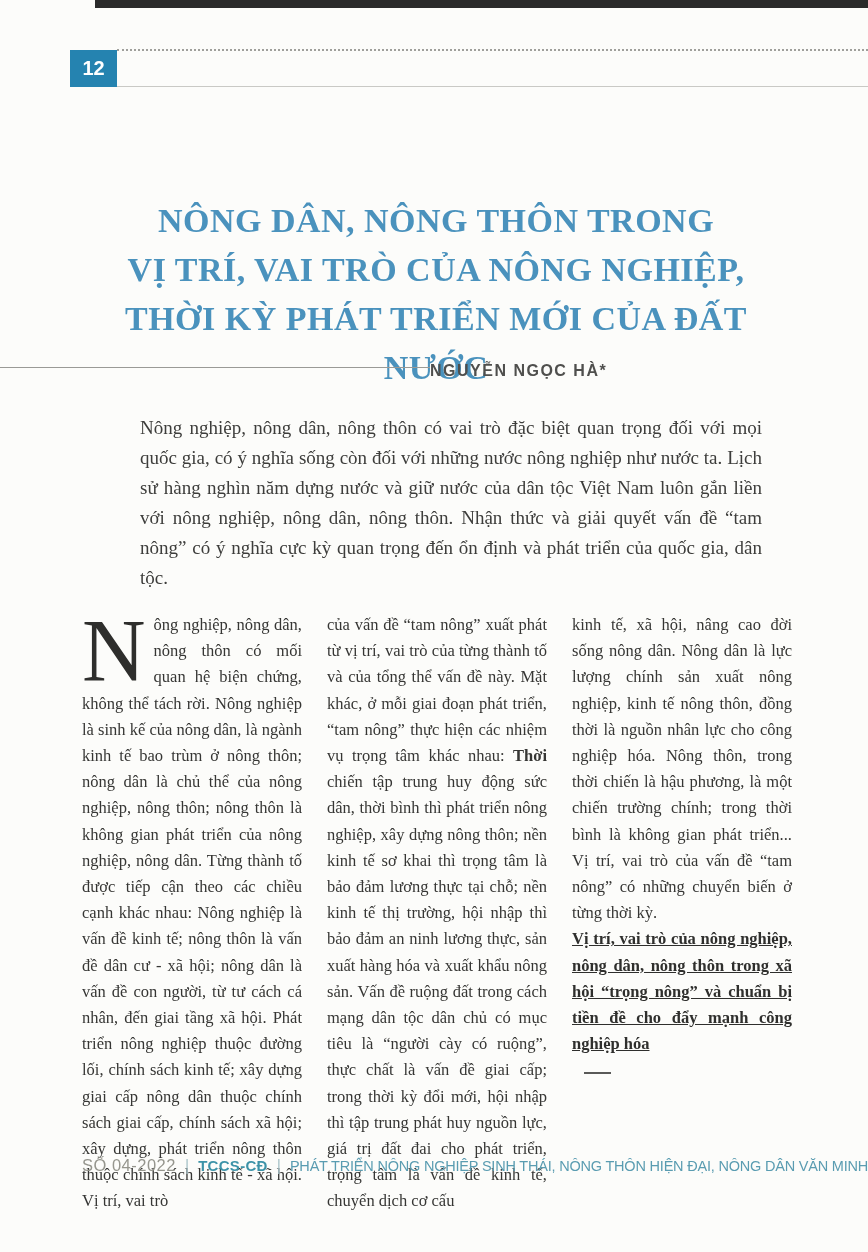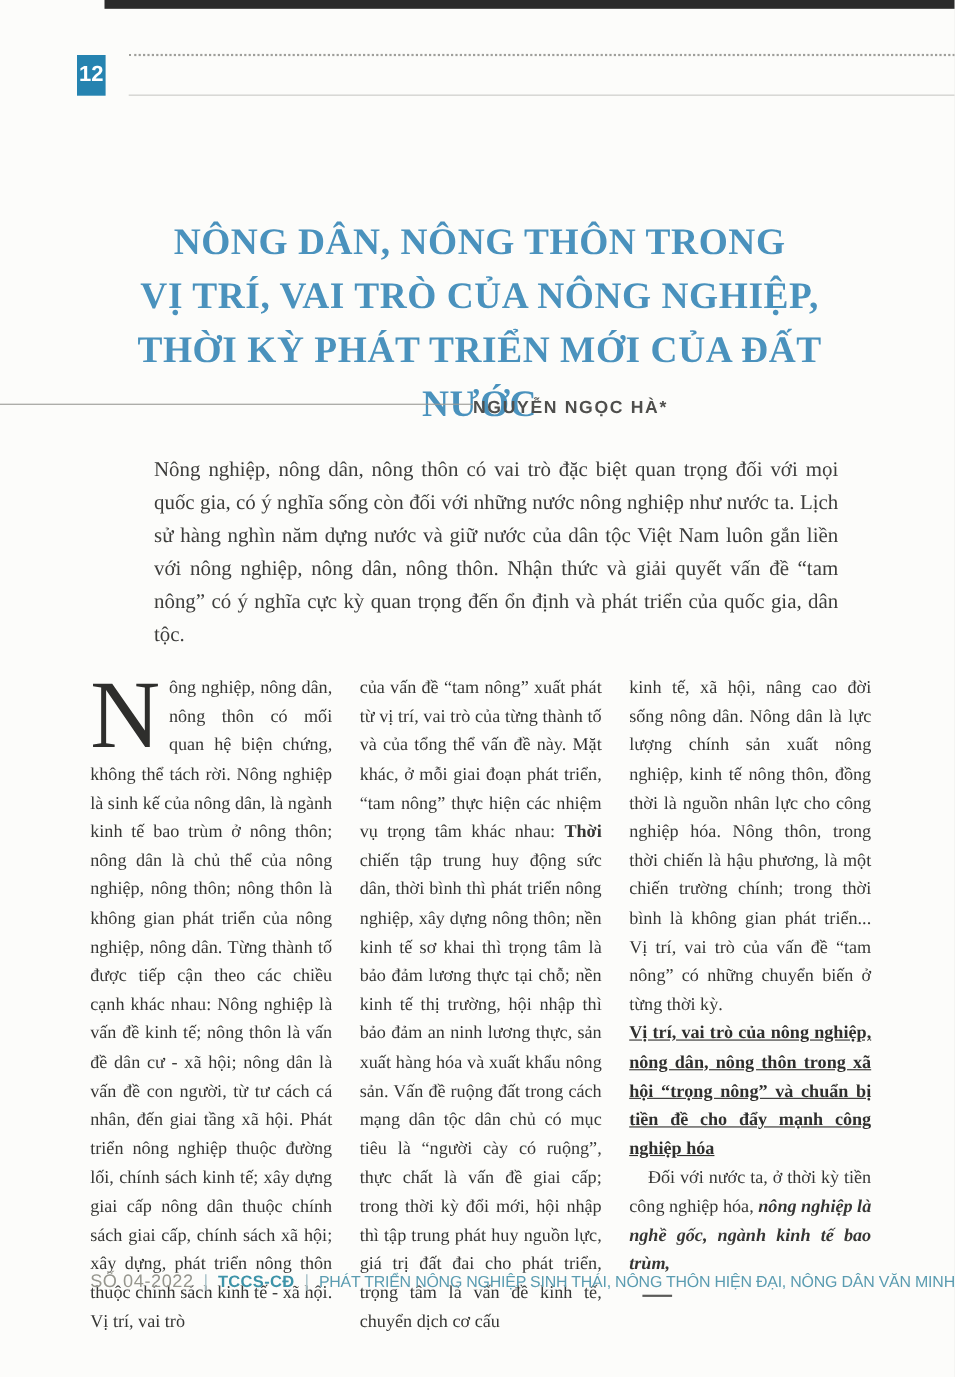--- a/index.html
+++ b/index.html
@@ -29,21 +29,21 @@
     border-top: 2px dotted #9f9f9b;
   }
   .header-rule-bottom {
     position: absolute;
     top: 86px; left: 117px; right: 0;
     border-top: 1px solid #c9c9c5;
   }
   .pagenum-badge {
     position: absolute;
     top: 50px; left: 70px;
-    width: 26px; height: 37px;
+    width: 47px; height: 37px;
     background: #2583b0;
     color: #ffffff;
     font-family: "Liberation Sans", "DejaVu Sans", sans-serif;
     font-weight: 700;
     font-size: 20px;
     display: flex; align-items: center; justify-content: center;
   }
   .section-title {
     position: absolute;
     top: 55px; left: 131px;
@@ -206,21 +206,20 @@
       <p><span class="drop-cap">N</span><span>ông nghiệp, nông dân, nông thôn có mối quan hệ biện chứng, không thể tách rời. Nông nghiệp là sinh kế của nông dân, là ngành kinh tế bao trùm ở nông thôn; nông dân là chủ thể của nông nghiệp, nông thôn; nông thôn là không gian phát triển của nông nghiệp, nông dân. Từng thành tố được tiếp cận theo các chiều cạnh khác nhau: Nông nghiệp là vấn đề kinh tế; nông thôn là vấn đề dân cư - xã hội; nông dân là vấn đề con người, từ tư cách cá nhân, đến giai tầng xã hội. Phát triển nông nghiệp thuộc đường lối, chính sách kinh tế; xây dựng giai cấp nông dân thuộc chính sách giai cấp, chính sách xã hội; xây dựng, phát triển nông thôn thuộc chính sách kinh tế - xã hội. Vị trí, vai trò</span></p>
     </div>
 
     <div class="col">
       <p><span>của vấn đề “tam nông” xuất phát từ vị trí, vai trò của từng thành tố và của tổng thể vấn đề này. Mặt khác, ở mỗi giai đoạn phát triển, “tam nông” thực hiện các nhiệm vụ trọng tâm khác nhau: </span><b>Thời</b><span> chiến tập trung huy động sức dân, thời bình thì phát triển nông nghiệp, xây dựng nông thôn; nền kinh tế sơ khai thì trọng tâm là bảo đảm lương thực tại chỗ; nền kinh tế thị trường, hội nhập thì bảo đảm an ninh lương thực, sản xuất hàng hóa và xuất khẩu nông sản. Vấn đề ruộng đất trong cách mạng dân tộc dân chủ có mục tiêu là “người cày có ruộng”, thực chất là vấn đề giai cấp; trong thời kỳ đổi mới, hội nhập thì tập trung phát huy nguồn lực, giá trị đất đai cho phát triển, trọng tâm là vấn đề kinh tế, chuyển dịch cơ cấu</span></p>
     </div>
 
     <div class="col">
       <p>kinh tế, xã hội, nâng cao đời sống nông dân. Nông dân là lực lượng chính sản xuất nông nghiệp, kinh tế nông thôn, đồng thời là nguồn nhân lực cho công nghiệp hóa. Nông thôn, trong thời chiến là hậu phương, là một chiến trường chính; trong thời bình là không gian phát triển... Vị trí, vai trò của vấn đề “tam nông” có những chuyển biến ở từng thời kỳ.</p>
       <p class="subheading">Vị trí, vai trò của nông nghiệp, nông dân, nông thôn trong xã hội “trọng nông” và chuẩn bị tiền đề cho đẩy mạnh công nghiệp hóa</p>
-      <p class="indent"><span>Đối với nước ta, ở thời kỳ tiền công nghiệp hóa, </span><span class="bold-ital">nông nghiệp là nghề gốc, ngành kinh tế bao trùm,</span></p>
       <div class="footnote-rule"></div>
     </div>
 
   </div>
 
   <div class="footer">
     <span class="footer-issue">SỐ 04-2022</span>
     <span class="footer-sep">|</span>
     <span class="footer-journal">TCCS-CĐ</span>
     <span class="footer-sep">|</span>

